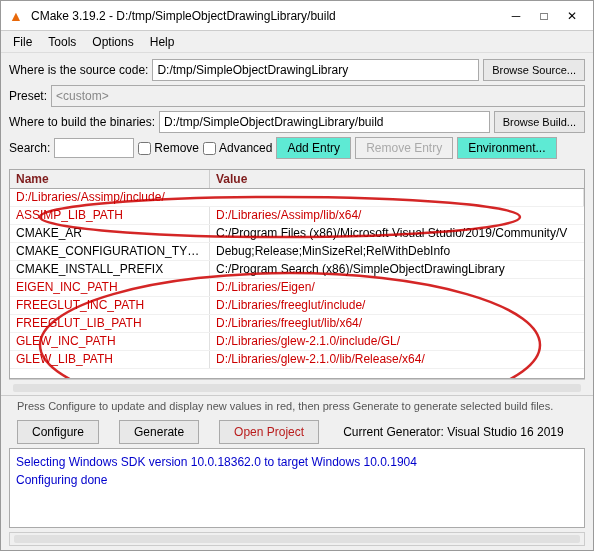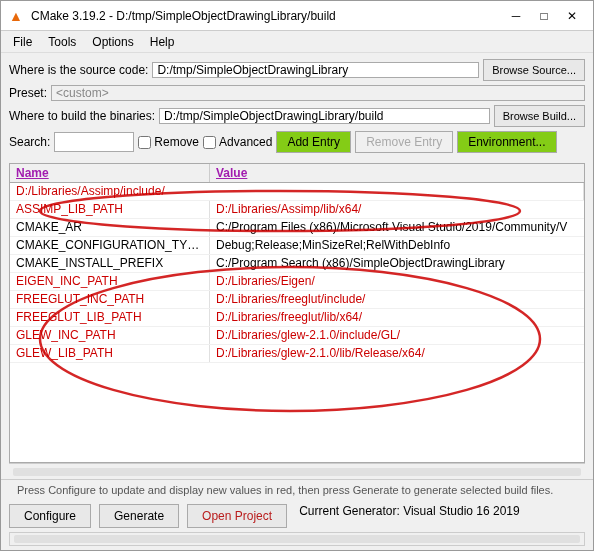--- a/index.html
+++ b/index.html
@@ -81,21 +81,21 @@
       margin-bottom: 4px;
       gap: 4px;
     }
     .form-label {
       font-size: 12px;
       color: #000;
       white-space: nowrap;
     }
     .form-input {
       flex: 1;
-      height: 16px;
+      height: 22px;
       border: 1px solid #aaa;
       background: #fff;
       font-size: 12px;
       padding: 0 4px;
       color: #000;
     }
     .form-input.disabled {
       background: #f0f0f0;
       color: #888;
     }
@@ -127,21 +127,21 @@
       align-items: center;
       gap: 3px;
       font-size: 12px;
       cursor: pointer;
     }
     .checkbox-label input { cursor: pointer; }
     .action-btn {
       height: 22px;
       padding: 0 10px;
       border: 1px solid #aaa;
-      background: #84cc16;
+      background: #5eead4;
       font-size: 12px;
       cursor: pointer;
     }
     .action-btn.disabled {
       color: #aaa;
       cursor: default;
       background: #f0f0f0;
     }
     .table-area {
       flex: 1;
@@ -155,23 +155,22 @@
     .table-header {
       display: flex;
       background: #f0f0f0;
       border-bottom: 1px solid #aaa;
       flex-shrink: 0;
     }
     .table-header-cell {
       padding: 2px 6px;
       font-size: 12px;
       font-weight: bold;
-      color: #a21caf;
+      color: #7f1d1d;
       border-right: 1px solid #ccc;
-      text-decoration: underline;
     }
     .table-header-cell:first-child { width: 200px; flex-shrink: 0; }
     .table-header-cell:last-child { flex: 1; border-right: none; }
     .table-body {
       flex: 1;
       overflow-y: auto;
       overflow-x: hidden;
     }
     .table-row {
       display: flex;
@@ -207,23 +206,23 @@
     .status-bar {
       background: #f0f0f0;
       border-top: 1px solid #ccc;
       padding: 4px 16px;
       font-size: 11px;
       color: #555;
       flex-shrink: 0;
     }
     .bottom-buttons {
       display: flex;
-      align-items: flex-start;
-      padding: 4px 8px;
-      gap: 8px;
+      align-items: center;
+      padding: 4px 16px;
+      gap: 20px;
       flex-shrink: 0;
     }
     .main-btn {
       height: 24px;
       padding: 0 14px;
       border: 1px solid #aaa;
       background: #e8e8e8;
       font-size: 12px;
       cursor: pointer;
     }
@@ -387,17 +386,21 @@
     <span>Press Configure to update and display new values in red, then press Generate to generate selected build files.</span>
   </div>
 
   <div class="bottom-buttons">
     <button class="main-btn">Configure</button>
     <button class="main-btn">Generate</button>
     <button class="main-btn disabled" style="color:#b91c1c;">Open Project</button>
     <span class="generator-label">Current Generator: Visual Studio 16 2019</span>
   </div>
 
+  <div class="log-area" id="log-area">
+  <div class="log-line log-blue">Selecting Windows SDK version 10.0.18362.0 to target Windows 10.0.1904</div>
+      <div class="log-line log-blue">Configuring done</div>
+    </div>
 
   <div class="bottom-scrollbar">
     <div class="scroll-track"></div>
   </div>
 </div>
 
 </body></html>

